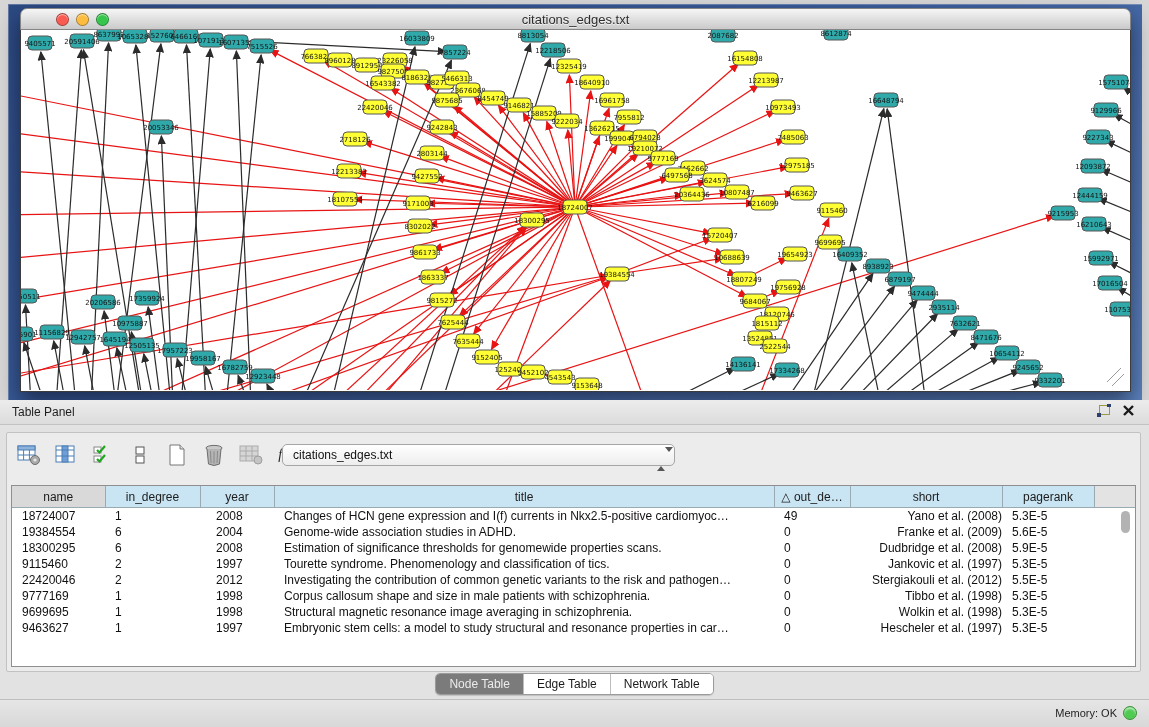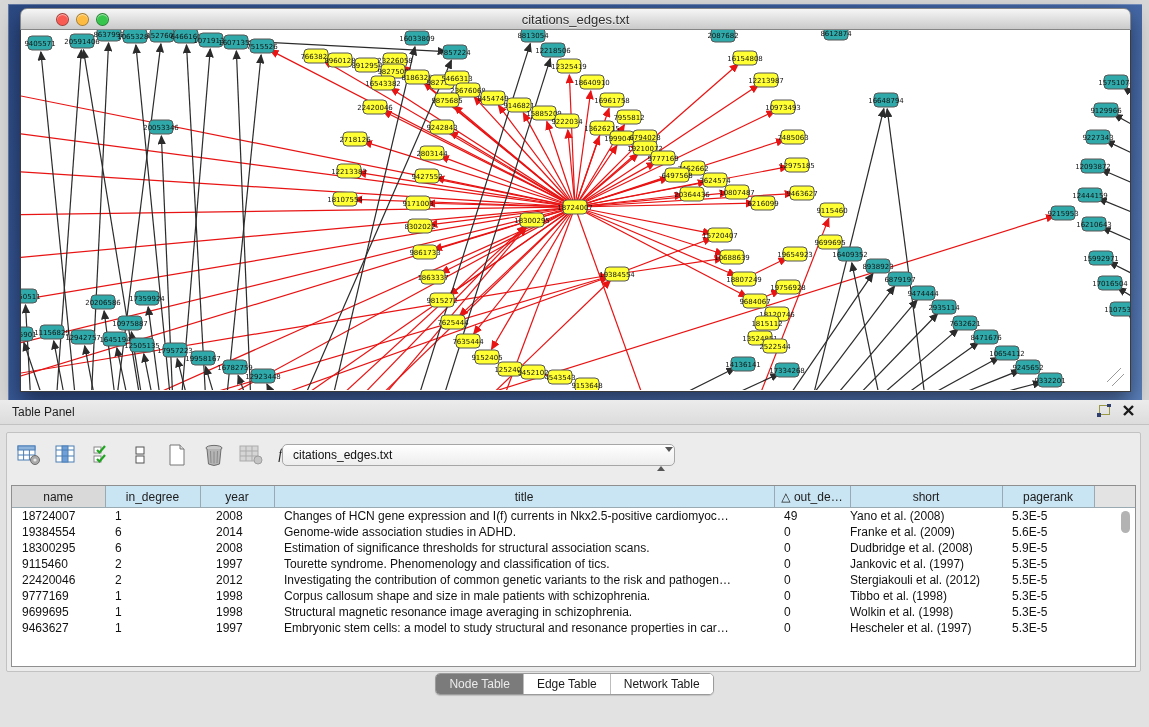--- a/index.html
+++ b/index.html
@@ -55,21 +55,21 @@
   .table-wrap{position:absolute;left:4px;top:52px;width:1125px;height:182px;box-sizing:border-box;
               background:#FFF;border:1px solid #8F8F8F;overflow:hidden;}
   table.node-table{border-collapse:collapse;table-layout:fixed;width:1124px;
                    font-size:12px;color:#111;}
   .node-table th{height:19px;background:#C9E4F2;border:1px solid #9AAAB2;border-top:none;
                  font-weight:normal;font-size:12px;color:#1C1C1C;overflow:hidden;white-space:nowrap;}
   .node-table th:first-child{background:#D9D9D9;border-left:none;}
   .node-table th:last-child{background:#E3E3E3;border-right:none;}
   .node-table td{height:16px;padding:0 2px 0 10px;white-space:nowrap;overflow:hidden;}
   .node-table td:nth-child(3){padding-left:16px;}
-  .node-table td:nth-child(6){text-align:left;padding:0;}
+  .node-table td:nth-child(6){text-align:right;padding:0;}
   .node-table col.c0{width:93px}.node-table col.c1{width:95px}.node-table col.c2{width:74px}
   .node-table col.c3{width:500px}.node-table col.c4{width:76px}.node-table col.c5{width:152px}
   .node-table col.c6{width:92px}.node-table col.c7{width:42px}
   .scroll-thumb{position:absolute;right:5px;top:25px;width:9px;height:22px;border-radius:5px;
                 background:#B3B3B3;}
   .tabs-row{position:absolute;left:0;top:273px;width:100%;text-align:center;}
   .seg-group{display:inline-flex;border:1px solid #9B9B9B;border-radius:5px;overflow:hidden;
              background:#FFF;box-shadow:0 1px 1px rgba(0,0,0,.15);}
   .seg{font-size:12px;padding:3px 13px;border:none;background:#FFF;color:#1A1A1A;
        border-left:1px solid #BDBDBD;}
@@ -843,32 +843,32 @@
               <td>2008</td>
               <td>Changes of HCN gene expression and I(f) currents in Nkx2.5-positive cardiomyoc…</td>
               <td>49</td>
               <td>Yano et al. (2008)</td>
               <td>5.3E-5</td>
               <td></td>
             </tr>
             <tr>
               <td>19384554</td>
               <td>6</td>
-              <td>2014</td>
+              <td>2004</td>
               <td>Genome-wide association studies in ADHD.</td>
               <td>0</td>
               <td>Franke et al. (2009)</td>
               <td>5.6E-5</td>
               <td></td>
             </tr>
             <tr>
               <td>18300295</td>
               <td>6</td>
               <td>2008</td>
-              <td>Estimation of significance thresholds for structural association scans.</td>
+              <td>Estimation of significance thresholds for genomewide properties scans.</td>
               <td>0</td>
               <td>Dudbridge et al. (2008)</td>
               <td>5.9E-5</td>
               <td></td>
             </tr>
             <tr>
               <td>9115460</td>
               <td>2</td>
               <td>1997</td>
               <td>Tourette syndrome. Phenomenology and classification of tics.</td>
@@ -924,13 +924,17 @@
   </div>
 
   <div class="tabs-row">
     <span class="seg-group">
         <button class="seg seg-active">Node Table</button>
         <button class="seg">Edge Table</button>
         <button class="seg">Network Table</button>
       </span>
   </div>
 
+  <div class="status-bar">
+    <span class="mem-label">Memory: OK</span>
+    <span class="mem-dot" style="background: rgb(79, 203, 82);"></span>
+  </div>
 </div>
 
 </body></html>

